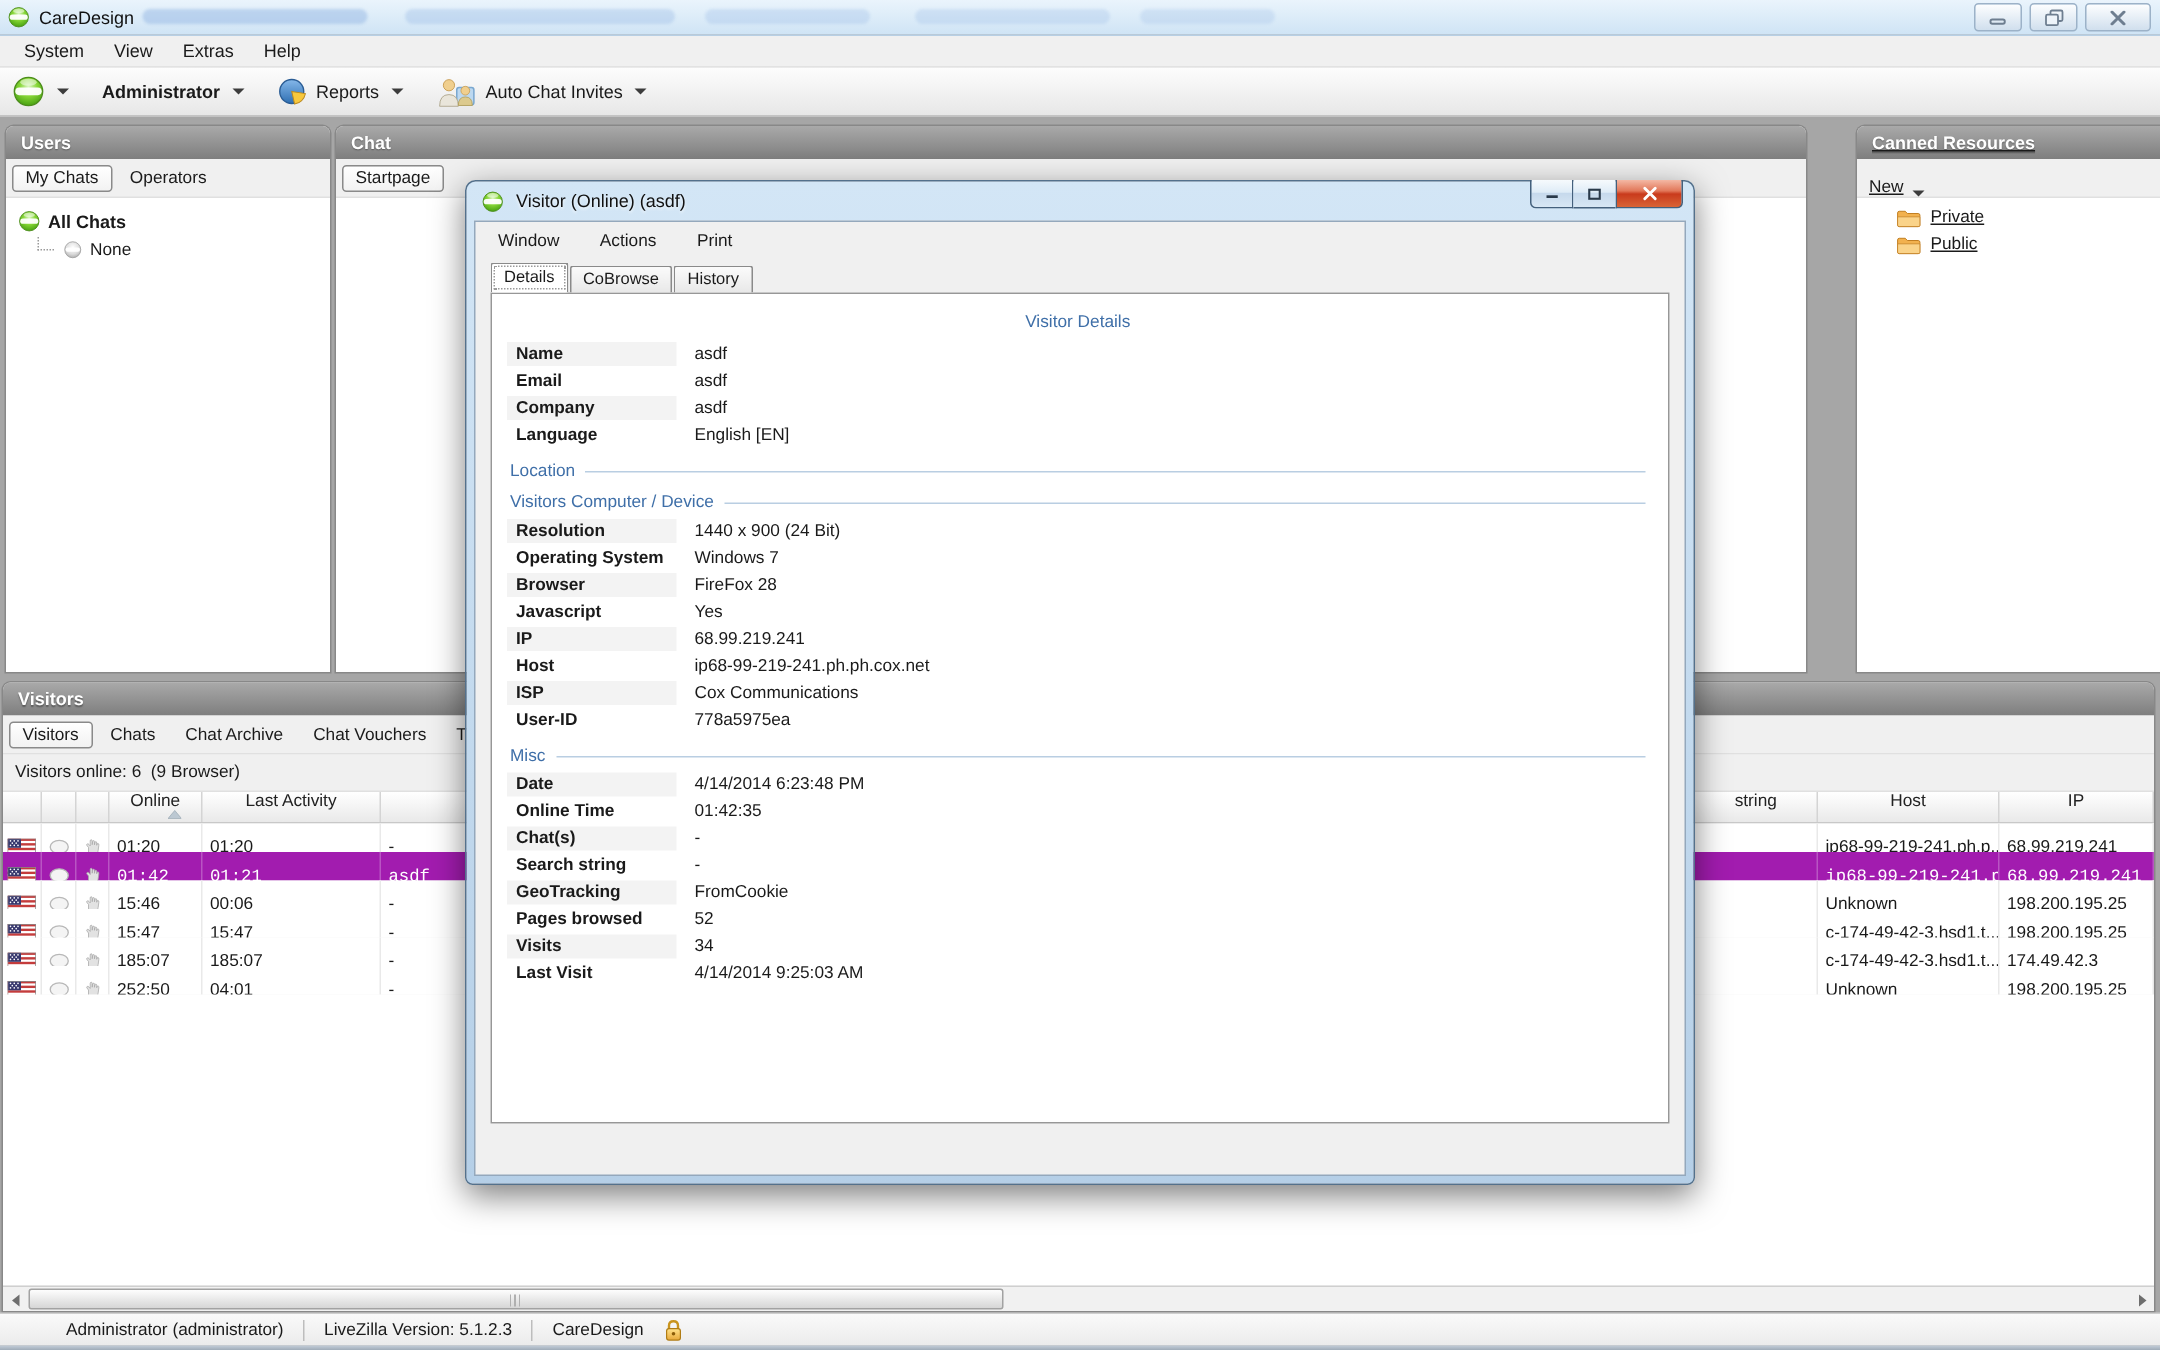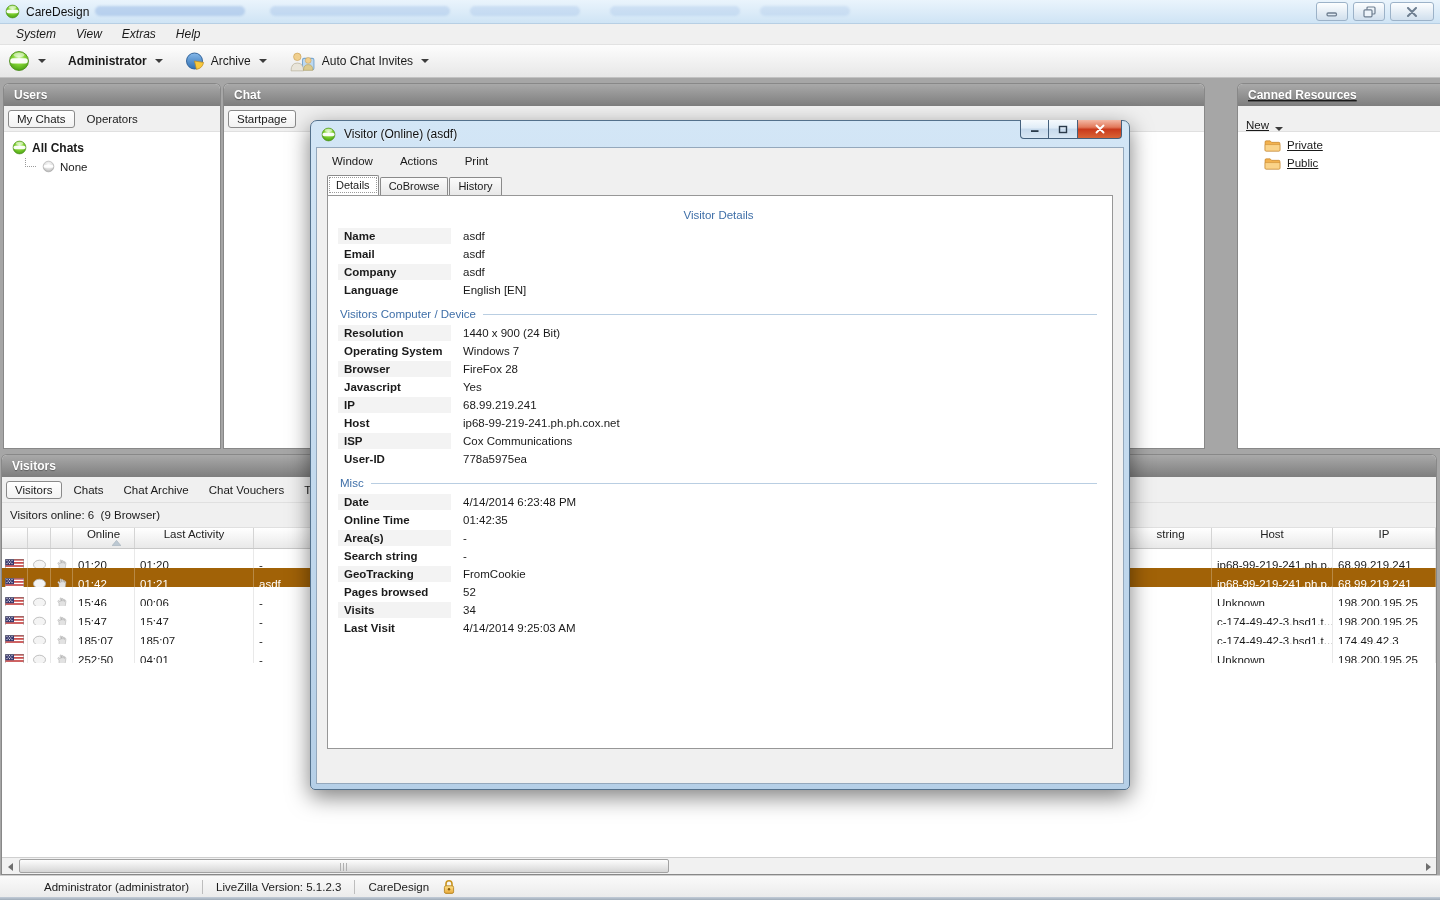--- a/index.html
+++ b/index.html
@@ -14,21 +14,21 @@
   .titlebar .ttl { position:absolute; left:26px; top:5px; font-size:12px; color:#111; }
   .tb-blur { position:absolute; top:6px; height:10px; border-radius:5px; background:rgba(125,165,220,.38); filter:blur(1.2px); }
   .winbtns { position:absolute; right:6px; top:2px; display:flex; gap:5px; }
   .winbtn { width:32px; height:19px; display:flex; align-items:center; justify-content:center;
     background:linear-gradient(rgba(255,255,255,.9),rgba(208,222,236,.85)); border:1px solid #9cb2c8; border-radius:3px; cursor:default; }
   .winbtn.close { width:44px; }
 
   
   .menubar { position:absolute; left:0; top:24px; width:1440px; height:21px; background:#f0f0f0;
     display:flex; align-items:center; padding-left:6px; border-bottom:1px solid #e2e2e2; }
-  .menuitem { padding:14px 10px; font-size:12px;font-style:italic; }
+  .menuitem { padding:14px 10px; font-size:12px; }
   .toolbar { position:absolute; left:0; top:45px; width:1440px; height:33px;
     background:linear-gradient(#fdfdfd,#e7e7e7); border-bottom:1px solid #c2c2c2;
     display:flex; align-items:center; padding-left:8px; }
   .tgroup { display:flex; align-items:center; gap:6px; margin-right:22px; }
   .tlabel { font-size:12px; }
   .tlabel.bold { font-weight:bold; }
   .caret { width:0; height:0; border-left:4px solid transparent; border-right:4px solid transparent; border-top:4px solid #3c3c3c; margin-left:2px; }
 
   
   .panel { position:absolute; display:flex; flex-direction:column; border-radius:5px 5px 0 0;
@@ -60,21 +60,21 @@
   .vinfo { height:25px; flex:0 0 25px; background:#f0f0f0; border-bottom:1px solid #e0e0e0;
     display:flex; align-items:center; padding-left:8px; font-size:11.5px; white-space:pre; }
   .vhead, .vrow { display:grid; grid-template-columns:26px 23px 22px 62px 119px 198px 678px 82px 121px 1fr; }
   .vhead { height:21px; flex:0 0 21px; background:linear-gradient(#ffffff,#e9e9e9); border-bottom:1px solid #c8c8c8; }
   .hc { border-right:1px solid #d4d4d4; padding:0 5px; display:flex; align-items:center; font-size:11.5px; color:#222;flex-direction:column; }
   .hc .sort { margin-left:26px; }
   .vrow { height:19px; background:#fff; }
   .vrow .c { border-right:1px solid #e9e9e9; padding:16px 5px; display:flex; align-items:center;
     font-size:11.5px; overflow:hidden; white-space:nowrap; }
   .vrow .ci { justify-content:center; padding:0 2px; }
-  .vrow.sel { background:#a16207; color:#fff; }
+  .vrow.sel { background:#a21caf; color:#fff;font-family:Liberation Mono, monospace; }
   .vrow.sel .c { border-right-color:rgba(255,255,255,.25); }
   .vfill { flex:1; background:#fff; }
 
   .hscroll { position:absolute; left:0; right:0; bottom:0; height:17px; background:#f1f1f1; border-top:1px solid #cfcfcf; }
   .sarrow { position:absolute; top:1px; width:16px; height:15px; display:flex; align-items:center; justify-content:center; }
   .sarrow.left { left:0; } .sarrow.right { right:0; }
   .tri-l { width:0; height:0; border-top:4px solid transparent; border-bottom:4px solid transparent; border-right:5px solid #6e6e6e; }
   .tri-r { width:0; height:0; border-top:4px solid transparent; border-bottom:4px solid transparent; border-left:5px solid #6e6e6e; }
   .sthumb { position:absolute; left:17px; top:1px; width:650px; height:14px;
     background:linear-gradient(#fdfdfd,#d6d6d6); border:1px solid #a2a2a2; border-radius:2px; }
@@ -283,21 +283,21 @@
     <div class="tgroup">
       <span class="tlabel bold">Administrator</span>
       <span class="caret"></span>
     </div>
     <div class="tgroup">
       <span class="iconbox">
           <svg width="20" height="20">
             <use href="#sym-pie"></use>
           </svg>
         </span>
-      <span class="tlabel">Archive</span>
+      <span class="tlabel">Reports</span>
       <span class="caret"></span>
     </div>
     <div class="tgroup">
       <span class="iconbox">
           <svg width="27" height="21">
             <use href="#sym-people"></use>
           </svg>
         </span>
       <span class="tlabel">Auto Chat Invites</span>
       <span class="caret"></span>
@@ -658,20 +658,24 @@
           <div class="frow">
               <div class="flabel">Company</div>
               <div class="fvalue">asdf</div>
             </div>
           <div class="frow">
               <div class="flabel">Language</div>
               <div class="fvalue">English [EN]</div>
             </div>
         </div>
 
+        <div class="sect">
+          <span class="t">Location</span>
+            <span class="line"></span>
+        </div>
 
         <div class="sect">
           <span class="t">Visitors Computer / Device</span>
             <span class="line"></span>
         </div>
         <div class="frows">
           <div class="frow">
               <div class="flabel">Resolution</div>
               <div class="fvalue">1440 x 900 (24 Bit)</div>
             </div>
@@ -712,21 +716,21 @@
         <div class="frows">
           <div class="frow">
               <div class="flabel">Date</div>
               <div class="fvalue">4/14/2014 6:23:48 PM</div>
             </div>
           <div class="frow">
               <div class="flabel">Online Time</div>
               <div class="fvalue">01:42:35</div>
             </div>
           <div class="frow">
-              <div class="flabel">Area(s)</div>
+              <div class="flabel">Chat(s)</div>
               <div class="fvalue">-</div>
             </div>
           <div class="frow">
               <div class="flabel">Search string</div>
               <div class="fvalue">-</div>
             </div>
           <div class="frow">
               <div class="flabel">GeoTracking</div>
               <div class="fvalue">FromCookie</div>
             </div>

